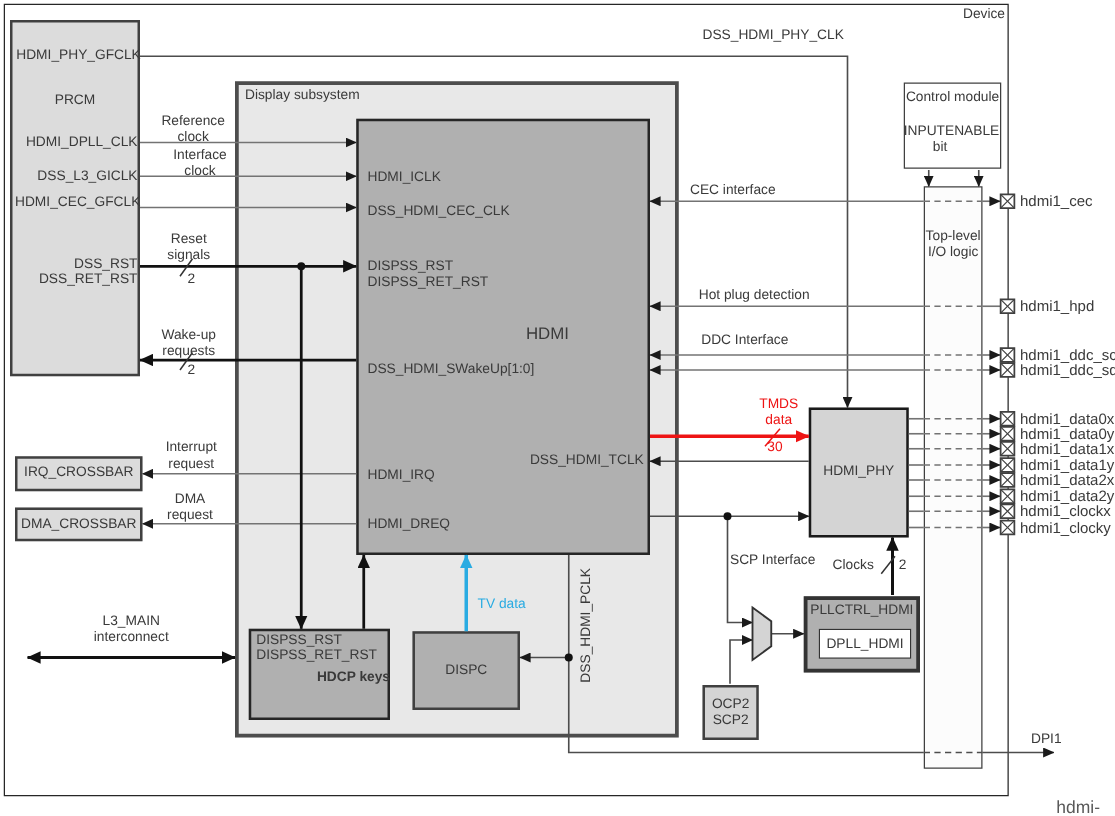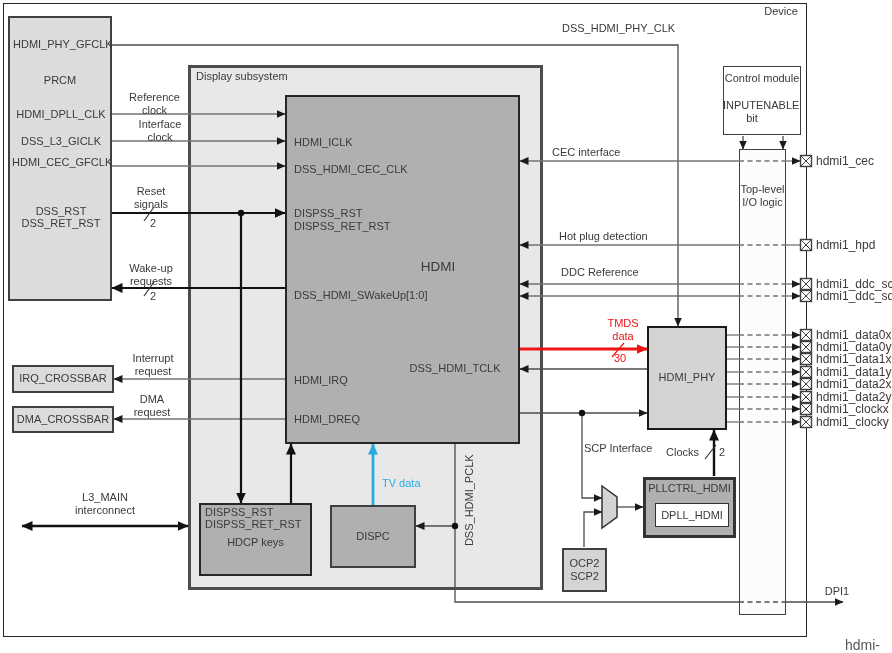--- a/index.html
+++ b/index.html
@@ -4,22 +4,22 @@
 <style>
   html,body { margin:0; padding:0; background:#fff; }
   #diagram {
     position:relative; width:892px; height:653px; background:#ffffff;
     font-family:"Liberation Sans","DejaVu Sans",sans-serif;
     font-size:11px; color:#3a3a3a; overflow:hidden;
   }
   .box { position:absolute; box-sizing:border-box; }
   .lbl { position:absolute; white-space:pre-line; line-height:12.5px; }
   .ctr { text-align:center; }
-  .rt  { text-align:center; }
-  .bold { font-weight:normal; }
+  .rt  { text-align:right; }
+  .bold { font-weight:bold;text-align:right; }
   .red { color:#ee1414; }
   .cyan { color:#29abe2; }
   .small { font-size:12px; }
   .vert { transform:rotate(-90deg); transform-origin:center; white-space:nowrap; }
   svg.wires { position:absolute; left:0; top:0; }
   
   .device    { left:3px;   top:3px;   width:804px; height:634px; border:1.4px solid #262626; background:#fff; }
   .prcm      { left:8px;   top:16px;  width:104px; height:285px; border:2px solid #404040; background:#dcdcdc; }
   .xbar-irq  { left:12px;  top:365px; width:102px; height:28px;  border:2px solid #404040; background:#dcdcdc; }
   .xbar-dma  { left:12px;  top:406px; width:102px; height:27px;  border:2px solid #404040; background:#dcdcdc; }
@@ -242,21 +242,21 @@
   <div class="lbl" style="left:205px;top:506px">DISPSS_RST</div>
   <div class="lbl" style="left:205px;top:518px">DISPSS_RET_RST</div>
   <div class="lbl ctr bold" style="left:199px;top:536px;width:113px">HDCP keys</div>
   <div class="lbl ctr" style="left:330px;top:530px;width:86px">DISPC</div>
   <div class="lbl cyan" style="left:382px;top:477px">TV data</div>
   <div class="lbl ctr vert" style="left:421px;top:494px;width:96px">DSS_HDMI_PCLK</div>
 
   <div class="lbl" style="left:562px;top:22px">DSS_HDMI_PHY_CLK</div>
   <div class="lbl" style="left:552px;top:146px">CEC interface</div>
   <div class="lbl" style="left:559px;top:230px">Hot plug detection</div>
-  <div class="lbl" style="left:561px;top:266px">DDC Reference</div>
+  <div class="lbl" style="left:561px;top:266px">DDC Interface</div>
   <div class="lbl ctr red" style="left:597px;top:317px;width:52px">TMDS
 data</div>
   <div class="lbl ctr red" style="left:610px;top:352px;width:20px">30</div>
   <div class="lbl" style="left:584px;top:442px">SCP Interface</div>
   <div class="lbl" style="left:666px;top:446px">Clocks</div>
   <div class="lbl" style="left:719px;top:446px">2</div>
   <div class="lbl ctr" style="left:820px;top:585px;width:34px">DPI1</div>
 
   <div class="lbl ctr" style="left:647px;top:371px;width:80px">HDMI_PHY</div>
   <div class="lbl ctr" style="left:643px;top:482px;width:93px">PLLCTRL_HDMI</div>

